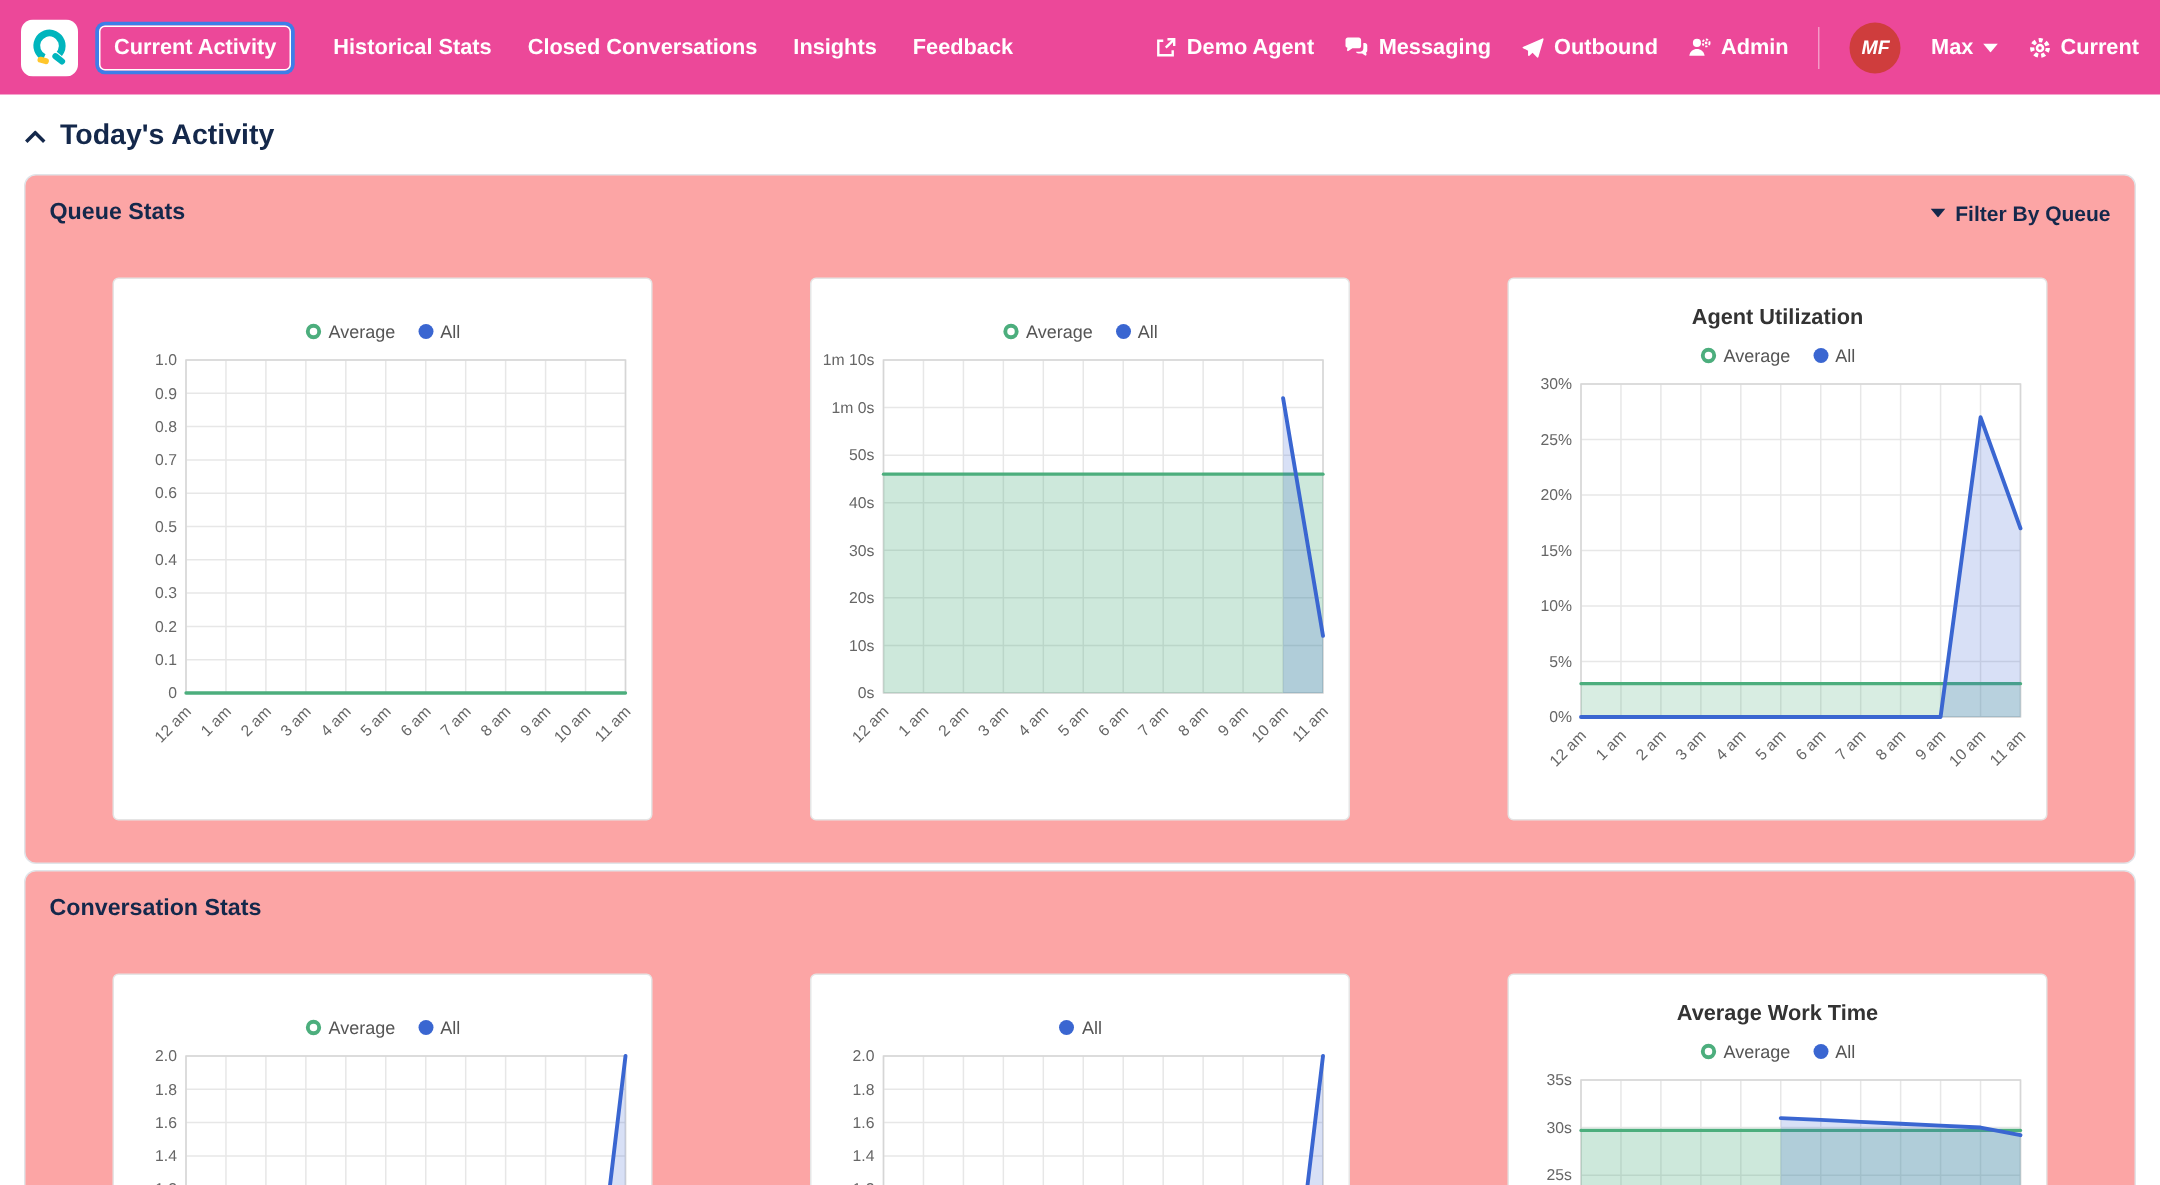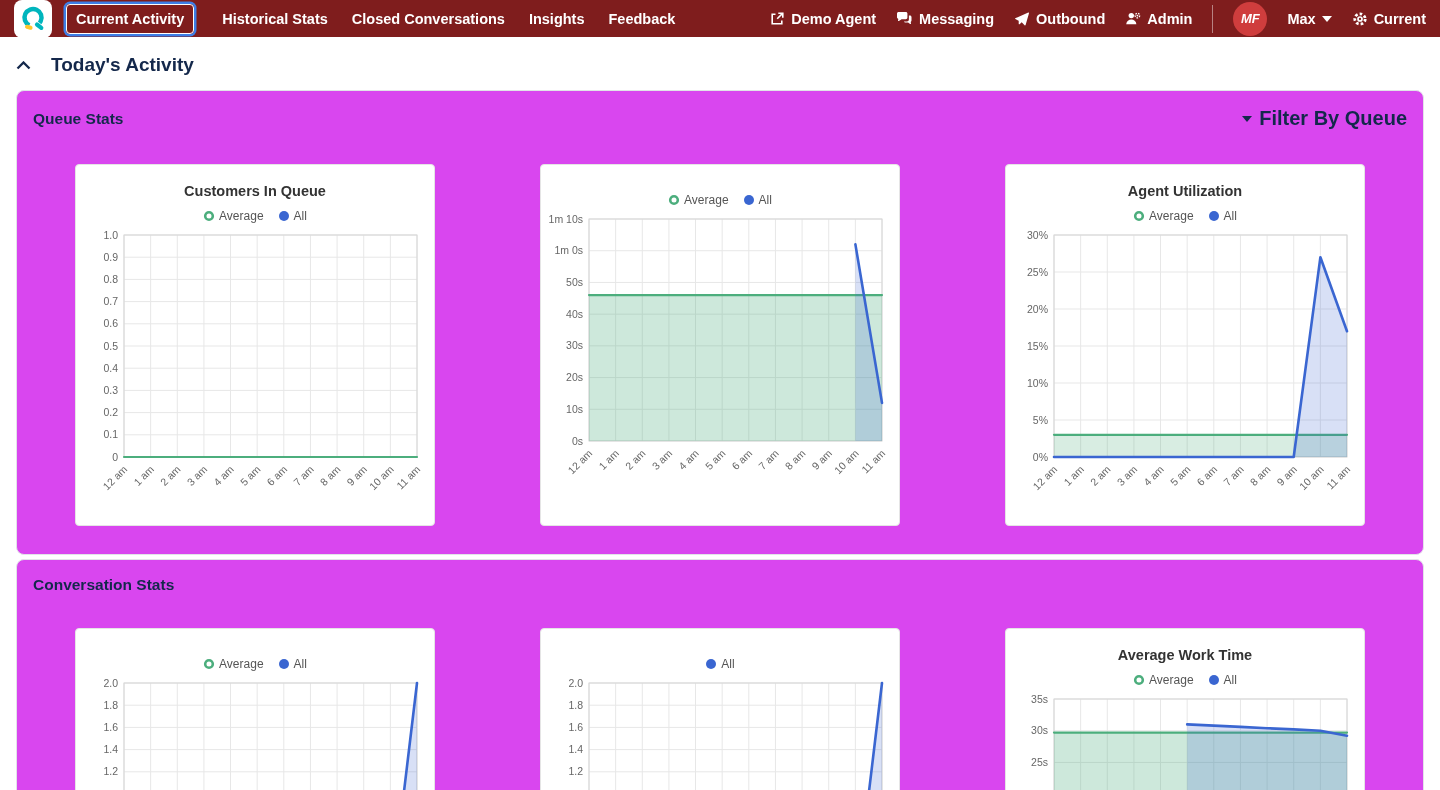--- a/index.html
+++ b/index.html
@@ -1,44 +1,44 @@
 <!DOCTYPE html>
 <html><head>
 <meta charset="utf-8">
 <style>
   *{margin:0;padding:0;box-sizing:border-box}
   html,body{width:1440px;height:790px;overflow:hidden;background:#fff;
     font-family:"Liberation Sans",sans-serif;}
   
-  .navbar{height:37px;background:#7f1d1d;display:flex;align-items:center;
+  .navbar{height:63px;background:#ec4899;display:flex;align-items:center;
     justify-content:space-between;padding:0 14px;}
   .nav-left{display:flex;align-items:center;gap:14px;}
   .logo{width:38px;height:38px;display:block;cursor:pointer;}
   .tabs{display:flex;align-items:center;gap:24px;}
   .tab{color:#fff;font-size:14.5px;font-weight:700;cursor:pointer;white-space:nowrap;text-decoration:none;}
   .tab.active{border:1.5px solid #fff;border-radius:4px;padding:6px 9px;
     box-shadow:0 0 0 2.5px #3d7ee8;margin-right:4px;}
   .nav-right{display:flex;align-items:center;gap:20px;}
   .nav-link{display:flex;align-items:center;gap:6px;color:#fff;font-size:14.5px;
     font-weight:600;cursor:pointer;text-decoration:none;white-space:nowrap;}
   .nicon{display:flex;align-items:center;}
   .divider{width:1px;height:28px;background:rgba(255,255,255,.45);}
   .avatar{width:34px;height:34px;border-radius:50%;background:#cf3d3d;color:#fff;
     font-size:13px;font-weight:700;display:flex;align-items:center;justify-content:center;cursor:pointer;font-style:italic;}
   .user{display:flex;align-items:center;gap:6px;color:#fff;font-size:14.5px;font-weight:600;cursor:pointer;text-decoration:none;}
   
-  .section-head{display:flex;align-items:center;gap:20px;padding:17px 16px 10px;}
+  .section-head{display:flex;align-items:center;gap:9px;padding:17px 16px 10px;}
   .section-head h1{font-size:19px;font-weight:700;color:#14284b;}
   .chev{display:flex;cursor:pointer;}
   
-  .card{margin:4px 16px 3px;border:1px solid #e1e4e8;border-radius:8px;background:#d946ef;
+  .card{margin:4px 16px 3px;border:1px solid #e1e4e8;border-radius:8px;background:#fca5a5;
     padding:16px 16px 28px;}
   .card-head{display:flex;justify-content:space-between;align-items:center;}
   .card-head h2{font-size:15.5px;font-weight:700;color:#14284b;}
-  .filter{display:flex;align-items:center;gap:7px;font-size:20px;font-weight:700;
+  .filter{display:flex;align-items:center;gap:7px;font-size:14px;font-weight:700;
     color:#14284b;cursor:pointer;text-decoration:none;}
   .charts-row{display:flex;justify-content:space-between;padding:0 42px;margin-top:34px;}
   .chart-card{width:360px;border:1px solid #e5e5e5;border-radius:4px;background:#fff;padding-top:18px;}
   .chart-title{text-align:center;font-size:14.5px;font-weight:700;color:#333;}
   .legend{display:flex;justify-content:center;align-items:center;gap:14px;margin-top:10px;cursor:pointer;}
   .lg{display:inline-flex;align-items:center;gap:4px;}
   .lgt{font-size:12px;color:#555;}
   .plot{display:flex;justify-content:center;margin-top:2px;}
   text.tick{font-family:"Liberation Sans",sans-serif;font-size:10.5px;fill:#666;}
 </style>
@@ -140,21 +140,20 @@
       <span class="nicon">
         <svg width="10" height="6" viewBox="0 0 10 6">
             <polygon points="0,0 10,0 5,6" fill="#14284b"></polygon>
           </svg>
       </span>
       <span>Filter By Queue</span>
     </a>
   </div>
   <div class="charts-row">
     <div class="chart-card">
-      <div class="chart-title">Customers In Queue</div>
       <div class="legend">
           <span class="lg">
             <svg width="12" height="12" viewBox="0 0 12 12">
               <circle cx="6" cy="6" r="3.8" fill="#fff" stroke="#4cae7d" stroke-width="2.6"></circle>
             </svg>
             <span class="lgt">Average</span>
           </span>
           <span class="lg">
             <svg width="12" height="12" viewBox="0 0 12 12">
               <circle cx="6" cy="6" r="5" fill="#3a66d1"></circle>

